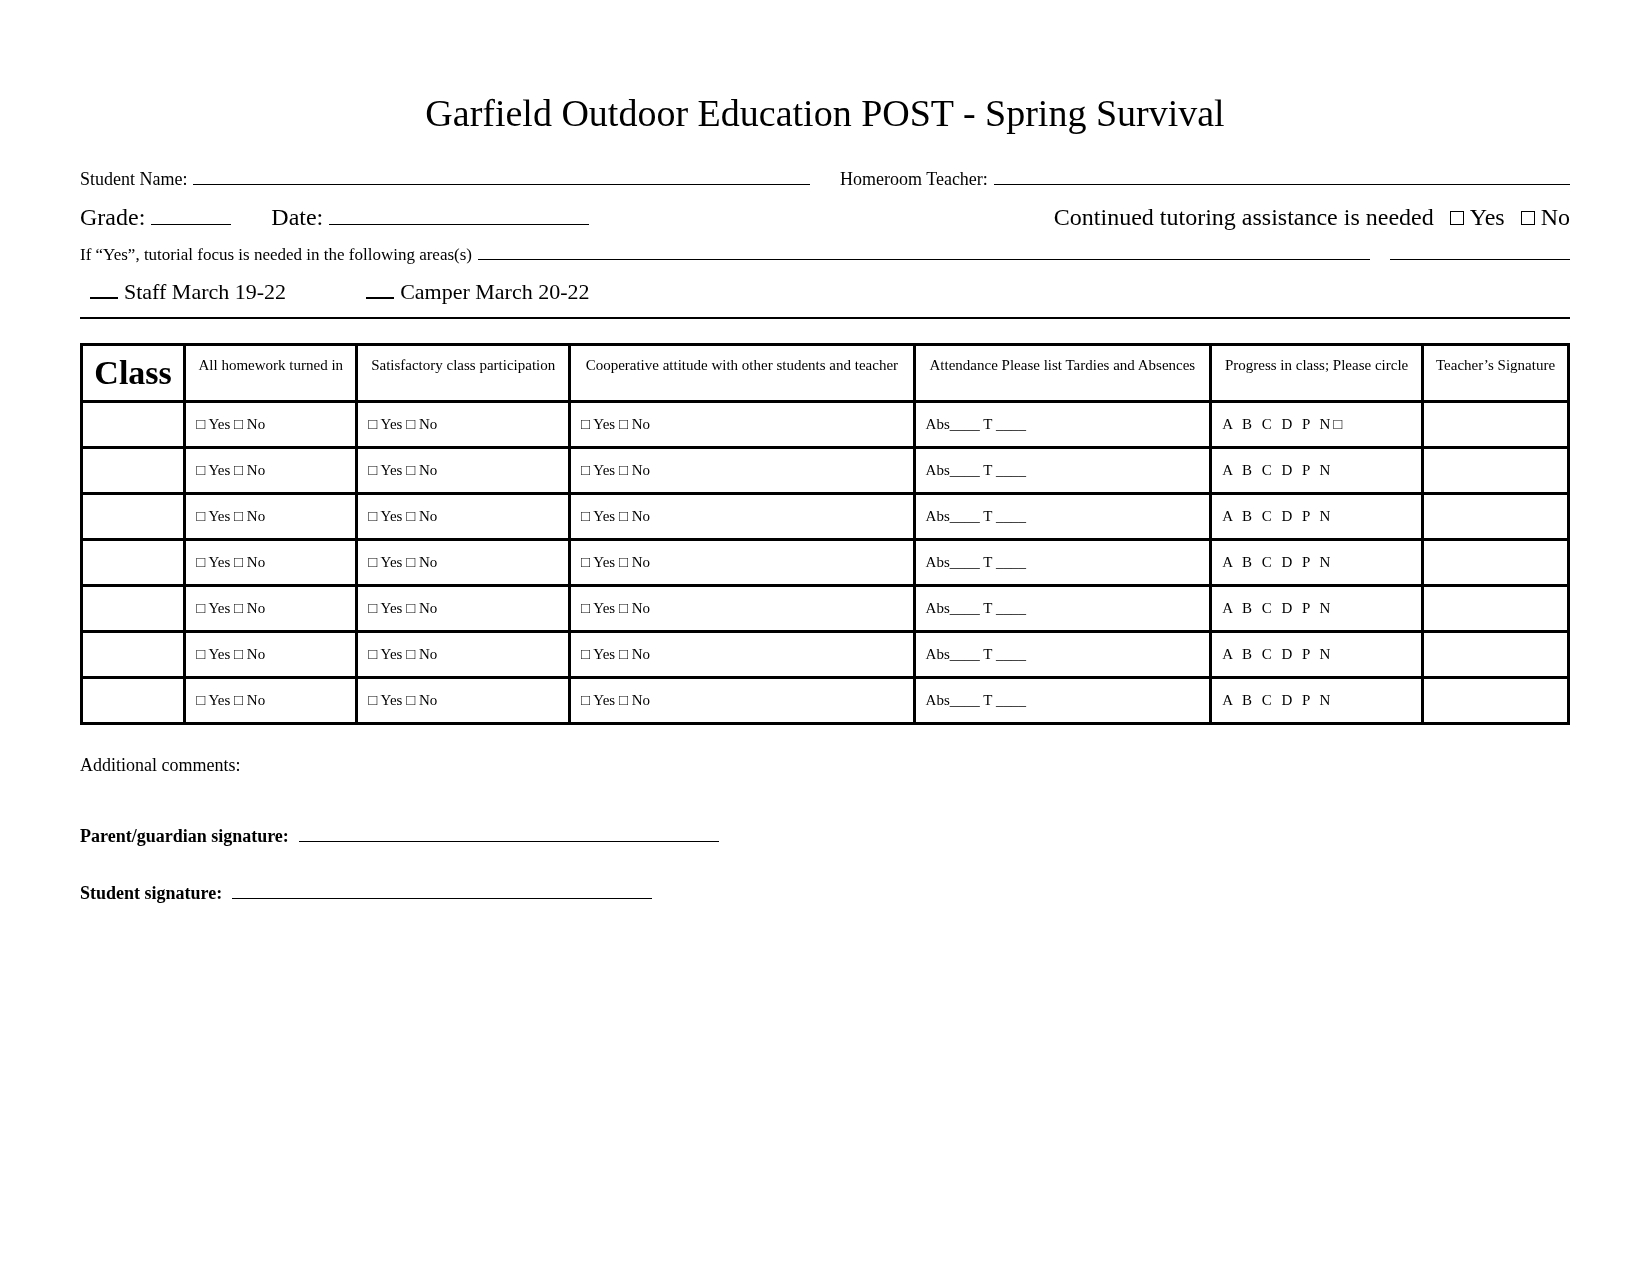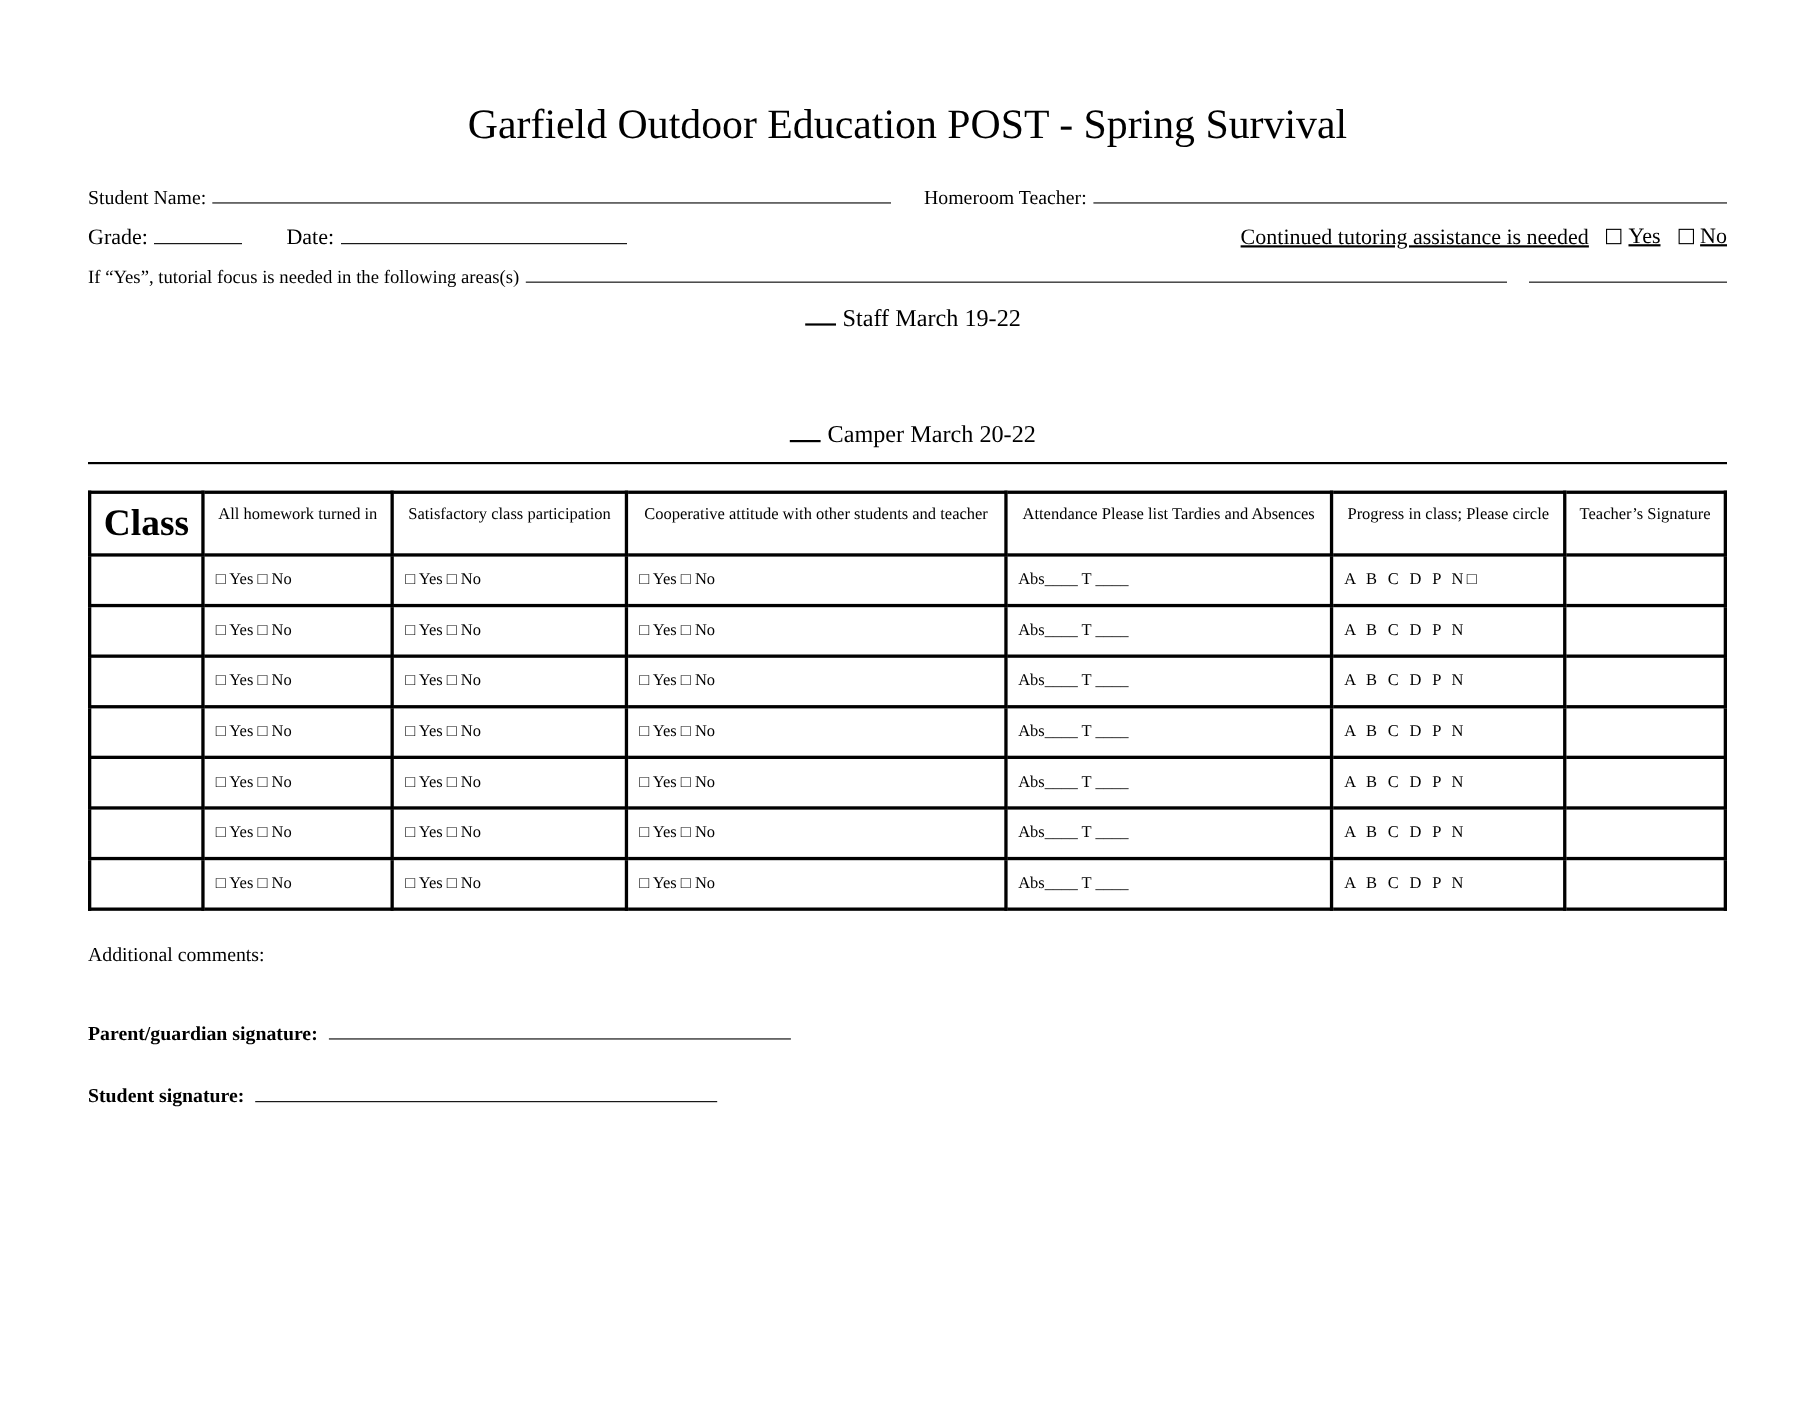--- a/index.html
+++ b/index.html
@@ -48,21 +48,21 @@
     }
     .homeroom-line {
       border-bottom: 1px solid #000;
       flex: 1;
       margin-left: 6px;
     }
     .form-row-2 {
       display: flex;
       align-items: baseline;
       margin-bottom: 14px;
-      font-size: 20px;
+      font-size: 24px;
     }
     .grade-area {
       display: flex;
       align-items: baseline;
       margin-right: 40px;
     }
     .grade-line {
       border-bottom: 1px solid #000;
       width: 80px;
       margin-left: 6px;
@@ -75,21 +75,20 @@
     .date-line {
       border-bottom: 1px solid #000;
       width: 260px;
       margin-left: 6px;
     }
     .tutoring-area {
       display: flex;
       align-items: baseline;
       gap: 16px;
       margin-left: auto;
-      text-decoration: underline;
     }
     .checkbox-group {
       display: flex;
       align-items: center;
       gap: 6px;
     }
     .cb {
       width: 14px;
       height: 14px;
       border: 1px solid #000;
@@ -167,21 +166,20 @@
       width: 420px;
       margin-left: 10px;
     }
     .staff-camper-row {
       font-size: 22px;
       display: flex;
       gap: 80px;
       align-items: center;
       margin-bottom: 8px;
       margin-left: 10px;
-      flex-direction: column;
     }
     .sc-item {
       display: flex;
       align-items: baseline;
       gap: 6px;
     }
     .sc-underline {
       border-bottom: 2px solid #000;
       width: 28px;
       display: inline-block;

